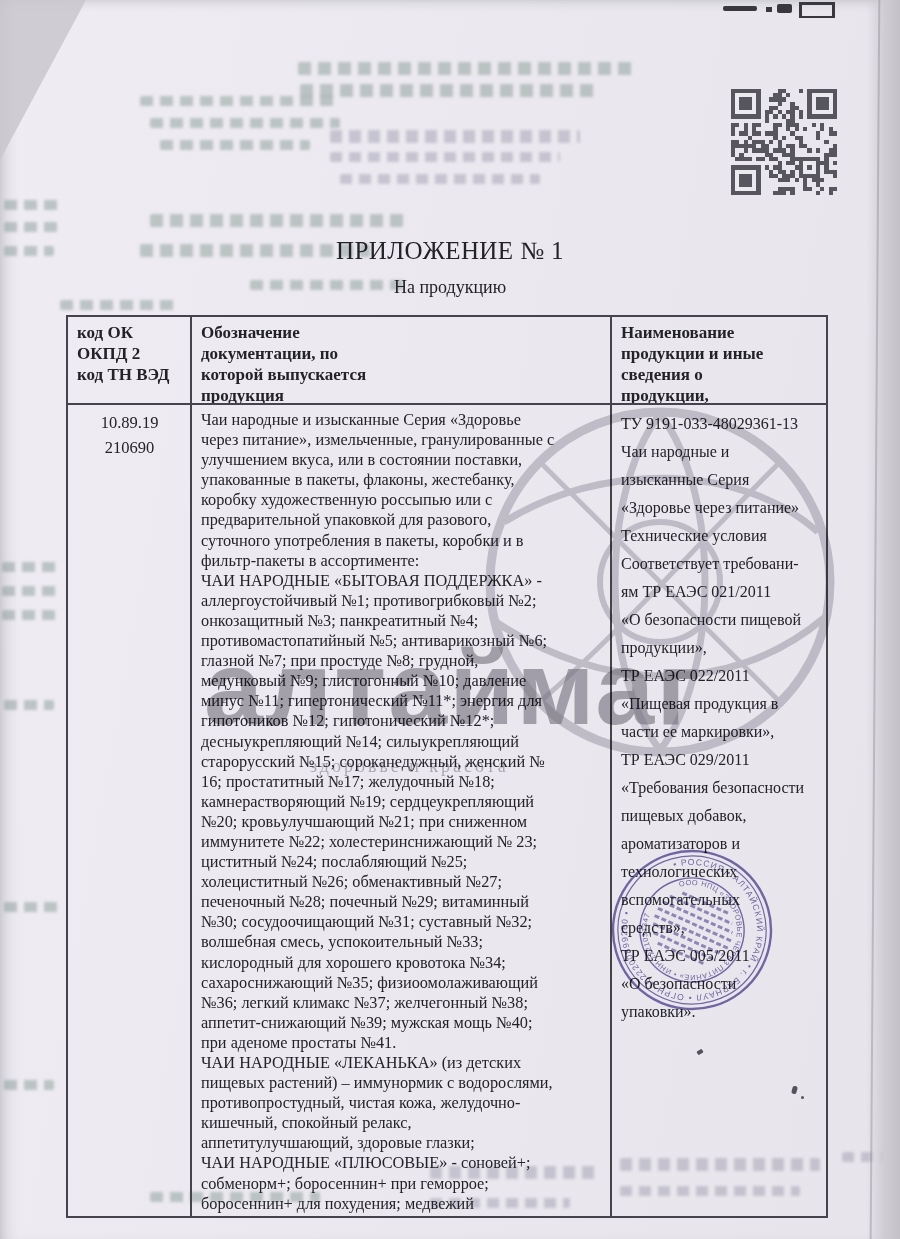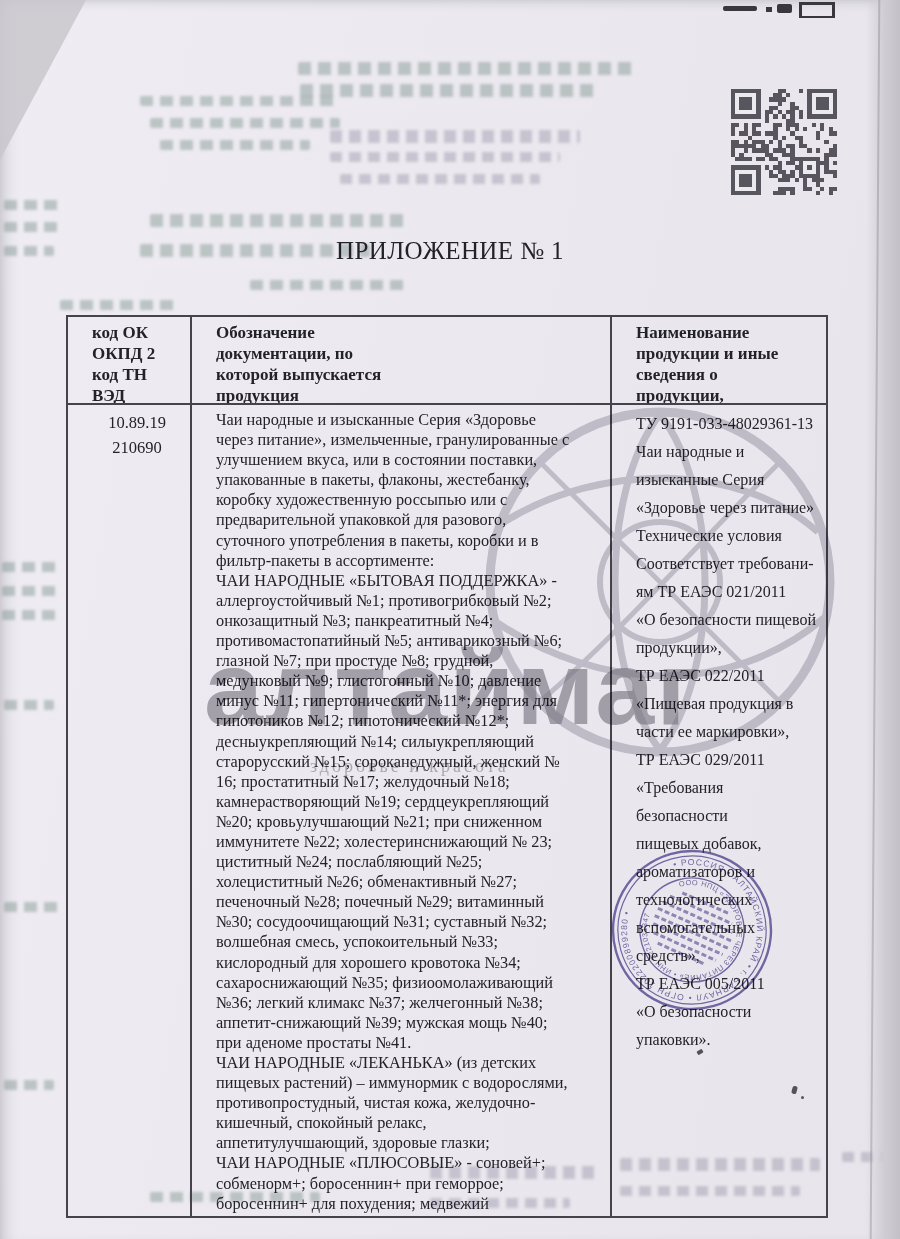--- a/index.html
+++ b/index.html
@@ -36,21 +36,21 @@
   #t1{top:221px;font-size:25px;font-weight:normal;letter-spacing:.4px;margin-top:16px;}
   #t2{top:255px;font-size:18.5px;font-weight:bold;}
   #t3{top:277px;font-size:18px;}
   
   #doc-table{
     position:absolute;left:66px;top:315px;width:762px;height:903px;
     border:2px solid #45434c;z-index:4;color:#232229;
     display:grid;grid-template-columns:124px 420px 1fr;grid-template-rows:88px 1fr;
     box-sizing:border-box;background:transparent;
   }
-  .cell{border-right:2px solid #45434c;border-bottom:2px solid #45434c;padding:5px 8px 4px 24px;box-sizing:border-box;overflow:hidden;}
+  .cell{border-right:2px solid #45434c;border-bottom:2px solid #45434c;padding:5px 8px 4px 9px;box-sizing:border-box;overflow:hidden;}
   .cell:nth-child(3n){border-right:none;}
   .cell.body{border-bottom:none;}
   .hdr{font-weight:bold;font-size:17px;line-height:21px;white-space:pre-line;}
   .preline{white-space:pre-line;}
   .codes{font-size:16.5px;line-height:25px;text-align:center;}
   .product{font-size:16.3px;line-height:20.1px;}
   .docs{font-size:16px;line-height:28px;}
   
   #wm-layer{position:absolute;inset:0;z-index:5;pointer-events:none;mix-blend-mode:multiply;}
   #wm-circle{position:absolute;left:480px;top:402px;opacity:.5;}
@@ -311,20 +311,21 @@
         <rect x="20" y="2" width="3" height="3" fill="#44424a"></rect>
         <rect x="0" y="18" width="7" height="7" fill="#44424a"></rect>
         <rect x="1" y="19" width="5" height="5" fill="#ecebf0"></rect>
         <rect x="2" y="20" width="3" height="3" fill="#44424a"></rect>
         <rect x="16" y="16" width="5" height="5" fill="#44424a"></rect>
         <rect x="17" y="17" width="3" height="3" fill="#ecebf0"></rect>
         <rect x="18" y="18" width="1" height="1" fill="#44424a"></rect>
       </svg></div>
 
   <div class="title-line" id="t1">ПРИЛОЖЕНИЕ № 1</div>
+  <div class="title-line" id="t3">На продукцию</div>
 
   <div id="doc-table">
     <div class="cell hdr">код ОК
 ОКПД 2
 код ТН ВЭД</div>
     <div class="cell hdr">Обозначение
 документации, по
 которой выпускается
 продукция</div>
     <div class="cell hdr">Наименование продукции и иные сведения о

